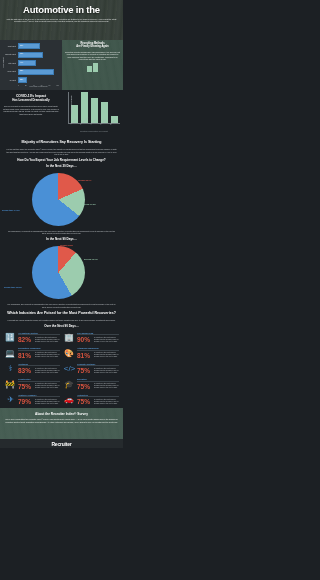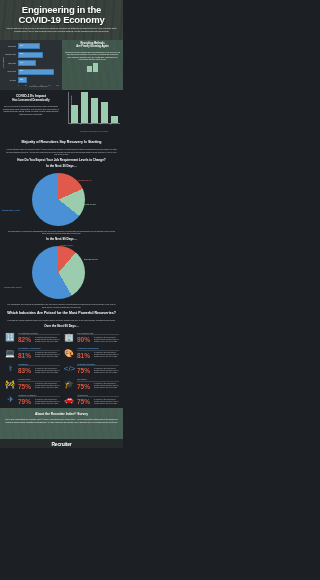--- a/index.html
+++ b/index.html
@@ -136,22 +136,21 @@
   }
   .logobar b { font-size:5px; color:#fff; letter-spacing:-0.2px; }
 </style>
 </head>
 <body>
 
 <div class="page">
 
   <div class="hero">
     <h1>
-      <span>Engineering in the</span><br>
-      <span>COVID-19 Economy</span>
+      <span>Automotive in the</span><br>
     </h1>
     <p>With the first wave of the COVID-19 pandemic now behind us, recruiters are starting to see signs of recovery. Here's what the latest Recruiter Index® survey tells us about hiring levels, recruiting methods, and the industries poised to rebound first.</p>
   </div>
 
   <div class="duo">
 
     <div class="left">
       <div class="hbar-wrap">
         <div class="y-axis-title">Level of impact</div>
 

